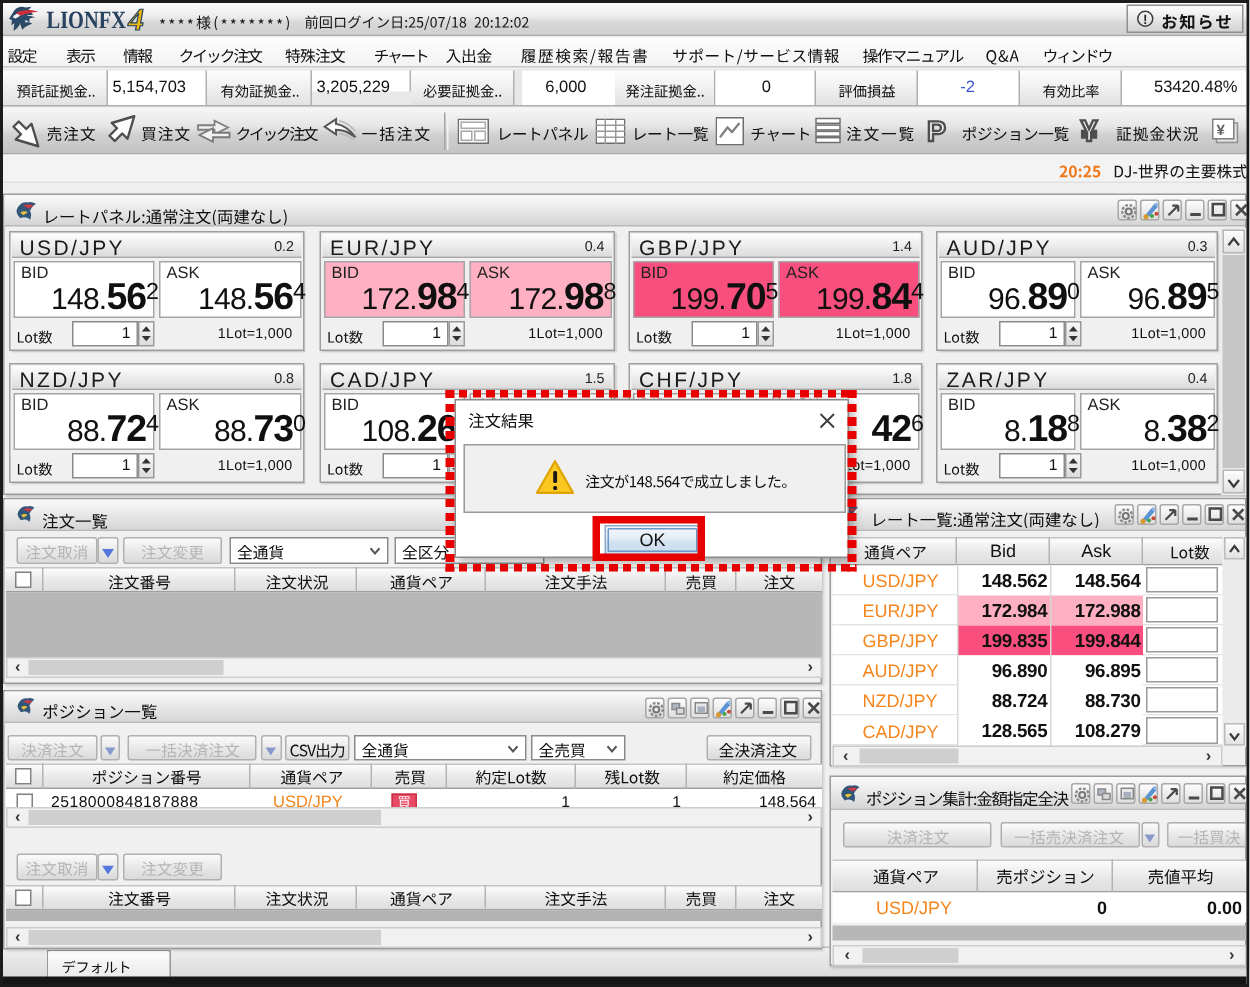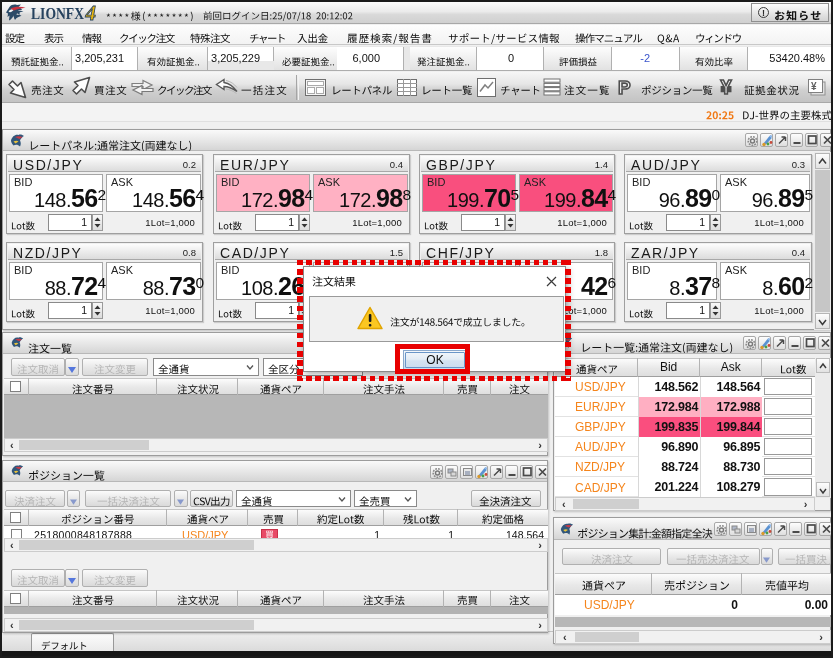--- a/index.html
+++ b/index.html
@@ -344,21 +344,21 @@
 <div class="abs" style="left:2px;top:47px;width:70px;height:23px;background:linear-gradient(#fdfdfd,#e2e2e2);border-right:1px solid #b0b0b0"></div>
 <div class="abs" style="left:10.609000000000002px;top:53px"><svg class="J" style="width:52.8px;height:9.9px" viewBox="0 -880 5556 1040" fill="#111">
       <use href="#gr45"></use>
       <use href="#gr46" x="1000"></use>
       <use href="#gr47" x="2000"></use>
       <use href="#gr48" x="3000"></use>
       <use href="#gr19" x="4000"></use>
       <use href="#gr49" x="5000"></use>
       <use href="#gr49" x="5278"></use>
     </svg></div>
-<div class="abs" style="left:72px;top:47px;width:66px;height:23px;background:#fff;border-right:1px solid #b0b0b0;text-align:right;font-size:11px;line-height:23px;color:#111"><span style="margin-right:13px">3,205,231</span></div>
+<div class="abs" style="left:72px;top:47px;width:66px;height:23px;background:#fff;border-right:1px solid #b0b0b0;text-align:right;font-size:11px;line-height:23px;color:#111"><span style="margin-right:13px">5,154,703</span></div>
 <div class="abs" style="left:138px;top:47px;width:70px;height:23px;background:linear-gradient(#fdfdfd,#e2e2e2);border-right:1px solid #b0b0b0"></div>
 <div class="abs" style="left:146.609px;top:53px"><svg class="J" style="width:52.8px;height:9.9px" viewBox="0 -880 5556 1040" fill="#111">
       <use href="#gr50"></use>
       <use href="#gr51" x="1000"></use>
       <use href="#gr47" x="2000"></use>
       <use href="#gr48" x="3000"></use>
       <use href="#gr19" x="4000"></use>
       <use href="#gr49" x="5000"></use>
       <use href="#gr49" x="5278"></use>
     </svg></div>
@@ -366,21 +366,21 @@
 <div class="abs" style="left:274px;top:47px;width:69px;height:23px;background:linear-gradient(#fdfdfd,#e2e2e2);border-right:1px solid #b0b0b0"></div>
 <div class="abs" style="left:282.109px;top:53px"><svg class="J" style="width:52.8px;height:9.9px" viewBox="0 -880 5556 1040" fill="#111">
       <use href="#gr52"></use>
       <use href="#gr53" x="1000"></use>
       <use href="#gr47" x="2000"></use>
       <use href="#gr48" x="3000"></use>
       <use href="#gr19" x="4000"></use>
       <use href="#gr49" x="5000"></use>
       <use href="#gr49" x="5278"></use>
     </svg></div>
-<div class="abs" style="left:337px;top:47px;width:67px;height:23px;background:#fff;border-right:1px solid #b0b0b0;text-align:right;font-size:11px;line-height:23px;color:#111"><span style="margin-right:23px">6,000</span></div>
+<div class="abs" style="left:348px;top:47px;width:67px;height:23px;background:#fff;border-right:1px solid #b0b0b0;text-align:right;font-size:11px;line-height:23px;color:#111"><span style="margin-right:23px">6,000</span></div>
 <div class="abs" style="left:410px;top:47px;width:67px;height:23px;background:linear-gradient(#fdfdfd,#e2e2e2);border-right:1px solid #b0b0b0"></div>
 <div class="abs" style="left:417.109px;top:53px"><svg class="J" style="width:52.8px;height:9.9px" viewBox="0 -880 5556 1040" fill="#111">
       <use href="#gr54"></use>
       <use href="#gr9" x="1000"></use>
       <use href="#gr47" x="2000"></use>
       <use href="#gr48" x="3000"></use>
       <use href="#gr19" x="4000"></use>
       <use href="#gr49" x="5000"></use>
       <use href="#gr49" x="5278"></use>
     </svg></div>
@@ -798,25 +798,25 @@
         <path d="M1.5 8 L4.5 11.5 L7.5 8 Z" fill="#333"></path>
       </svg></div>
     <div class="abs" style="right:7px;top:62px;font-size:9.5px;color:#111;letter-spacing:.2px">1Lot=1,000</div>
   </div>
 <div class="panel" style="left:624px;top:242px;width:188px;height:80px">
     <div class="phead"></div>
     <div class="abs" style="left:6px;top:2px;font-size:14px;letter-spacing:1.6px;color:#1a1a1a">ZAR/JPY</div>
     <div class="abs" style="right:6px;top:4px;font-size:9.5px;color:#222">0.4</div>
     <div class="pbox" style="left:2px;top:19px;width:90px;height:38px;background:#fff">
       <div class="bidask">BID</div>
-      <div class="price">8.<b>37</b><sup>8</sup></div>
+      <div class="price">8.<b>18</b><sup>8</sup></div>
     </div>
     <div class="pbox" style="left:95px;top:19px;width:90px;height:38px;background:#fff">
       <div class="bidask">ASK</div>
-      <div class="price">8.<b>60</b><sup>2</sup></div>
+      <div class="price">8.<b>38</b><sup>2</sup></div>
     </div>
     <div class="abs" style="left:4px;top:62px"><svg class="J" style="width:24.0px;height:9.9px" viewBox="0 -880 2526 1040" fill="#111">
         <use href="#gr61"></use>
         <use href="#gr62" x="543"></use>
         <use href="#gr63" x="1149"></use>
         <use href="#gr64" x="1526"></use>
       </svg></div>
     <div class="lotin" style="left:41px;top:58.5px;width:44px;height:17px;text-align:right;font-size:10.5px;line-height:15px;color:#111"><span style="margin-right:4px">1</span></div>
     <div class="spin" style="left:85px;top:58.5px"><svg width="9" height="13" viewBox="0 0 9 13" style="margin:1px 0">
         <path d="M1.5 5 L4.5 1.5 L7.5 5 Z" fill="#333"></path>
@@ -1006,21 +1006,21 @@
     <div class="abs" style="left:84px;top:103.8px;width:62.2px;height:20.1px;background:#fff;border-left:1px solid #d8d8d8;text-align:right;font-size:12.5px;font-weight:700;color:#111;line-height:20.1px;letter-spacing:-.2px"><span style="margin-right:2px">96.890</span></div>
     <div class="abs" style="left:146.2px;top:103.8px;width:62.2px;height:20.1px;background:#fff;border-left:1px solid #d8d8d8;text-align:right;font-size:12.5px;font-weight:700;color:#111;line-height:20.1px;letter-spacing:-.2px"><span style="margin-right:2px">96.895</span></div>
     <div class="abs" style="left:210px;top:104.8px;width:48px;height:17.5px;background:#fff;border:1px solid #999"></div>
     <div class="abs" style="left:1px;top:123.9px;width:259.5px;height:20.1px;background:#fff;border-bottom:1px solid #e2e2e2"></div>
     <div class="abs" style="left:21px;top:127.4px;font-size:12px;color:#f5851c">NZD/JPY</div>
     <div class="abs" style="left:84px;top:123.9px;width:62.2px;height:20.1px;background:#fff;border-left:1px solid #d8d8d8;text-align:right;font-size:12.5px;font-weight:700;color:#111;line-height:20.1px;letter-spacing:-.2px"><span style="margin-right:2px">88.724</span></div>
     <div class="abs" style="left:146.2px;top:123.9px;width:62.2px;height:20.1px;background:#fff;border-left:1px solid #d8d8d8;text-align:right;font-size:12.5px;font-weight:700;color:#111;line-height:20.1px;letter-spacing:-.2px"><span style="margin-right:2px">88.730</span></div>
     <div class="abs" style="left:210px;top:124.9px;width:48px;height:17.5px;background:#fff;border:1px solid #999"></div>
     <div class="abs" style="left:1px;top:144.0px;width:259.5px;height:20.1px;background:#fff;border-bottom:1px solid #e2e2e2"></div>
     <div class="abs" style="left:21px;top:147.5px;font-size:12px;color:#f5851c">CAD/JPY</div>
-    <div class="abs" style="left:84px;top:144.0px;width:62.2px;height:20.1px;background:#fff;border-left:1px solid #d8d8d8;text-align:right;font-size:12.5px;font-weight:700;color:#111;line-height:20.1px;letter-spacing:-.2px"><span style="margin-right:2px">201.224</span></div>
+    <div class="abs" style="left:84px;top:144.0px;width:62.2px;height:20.1px;background:#fff;border-left:1px solid #d8d8d8;text-align:right;font-size:12.5px;font-weight:700;color:#111;line-height:20.1px;letter-spacing:-.2px"><span style="margin-right:2px">128.565</span></div>
     <div class="abs" style="left:146.2px;top:144.0px;width:62.2px;height:20.1px;background:#fff;border-left:1px solid #d8d8d8;text-align:right;font-size:12.5px;font-weight:700;color:#111;line-height:20.1px;letter-spacing:-.2px"><span style="margin-right:2px">108.279</span></div>
     <div class="abs" style="left:210px;top:145.0px;width:48px;height:17.5px;background:#fff;border:1px solid #999"></div>
     <div class="abs" style="left:260.5px;top:24.5px;width:16.5px;height:140px;background:#ebebeb">
       <div class="abs" style="left:1px;top:0.5px;width:14px;height:15px;background:linear-gradient(#fdfdfd,#e2e2e2);border:1px solid #bbb"><svg width="8" height="8" viewBox="0 0 8 8" style="margin:3px 2px">
           <path d="M1 6 L4 2 L7 6" stroke="#3a3a3a" stroke-width="1.4" fill="none"></path>
         </svg></div>
       <div class="abs" style="left:1px;top:124px;width:14px;height:15px;background:linear-gradient(#fdfdfd,#e2e2e2);border:1px solid #bbb"><svg width="8" height="8" viewBox="0 0 8 8" style="margin:4px 2px">
           <path d="M1 2 L4 6 L7 2" stroke="#3a3a3a" stroke-width="1.4" fill="none"></path>
         </svg></div>
     </div>

